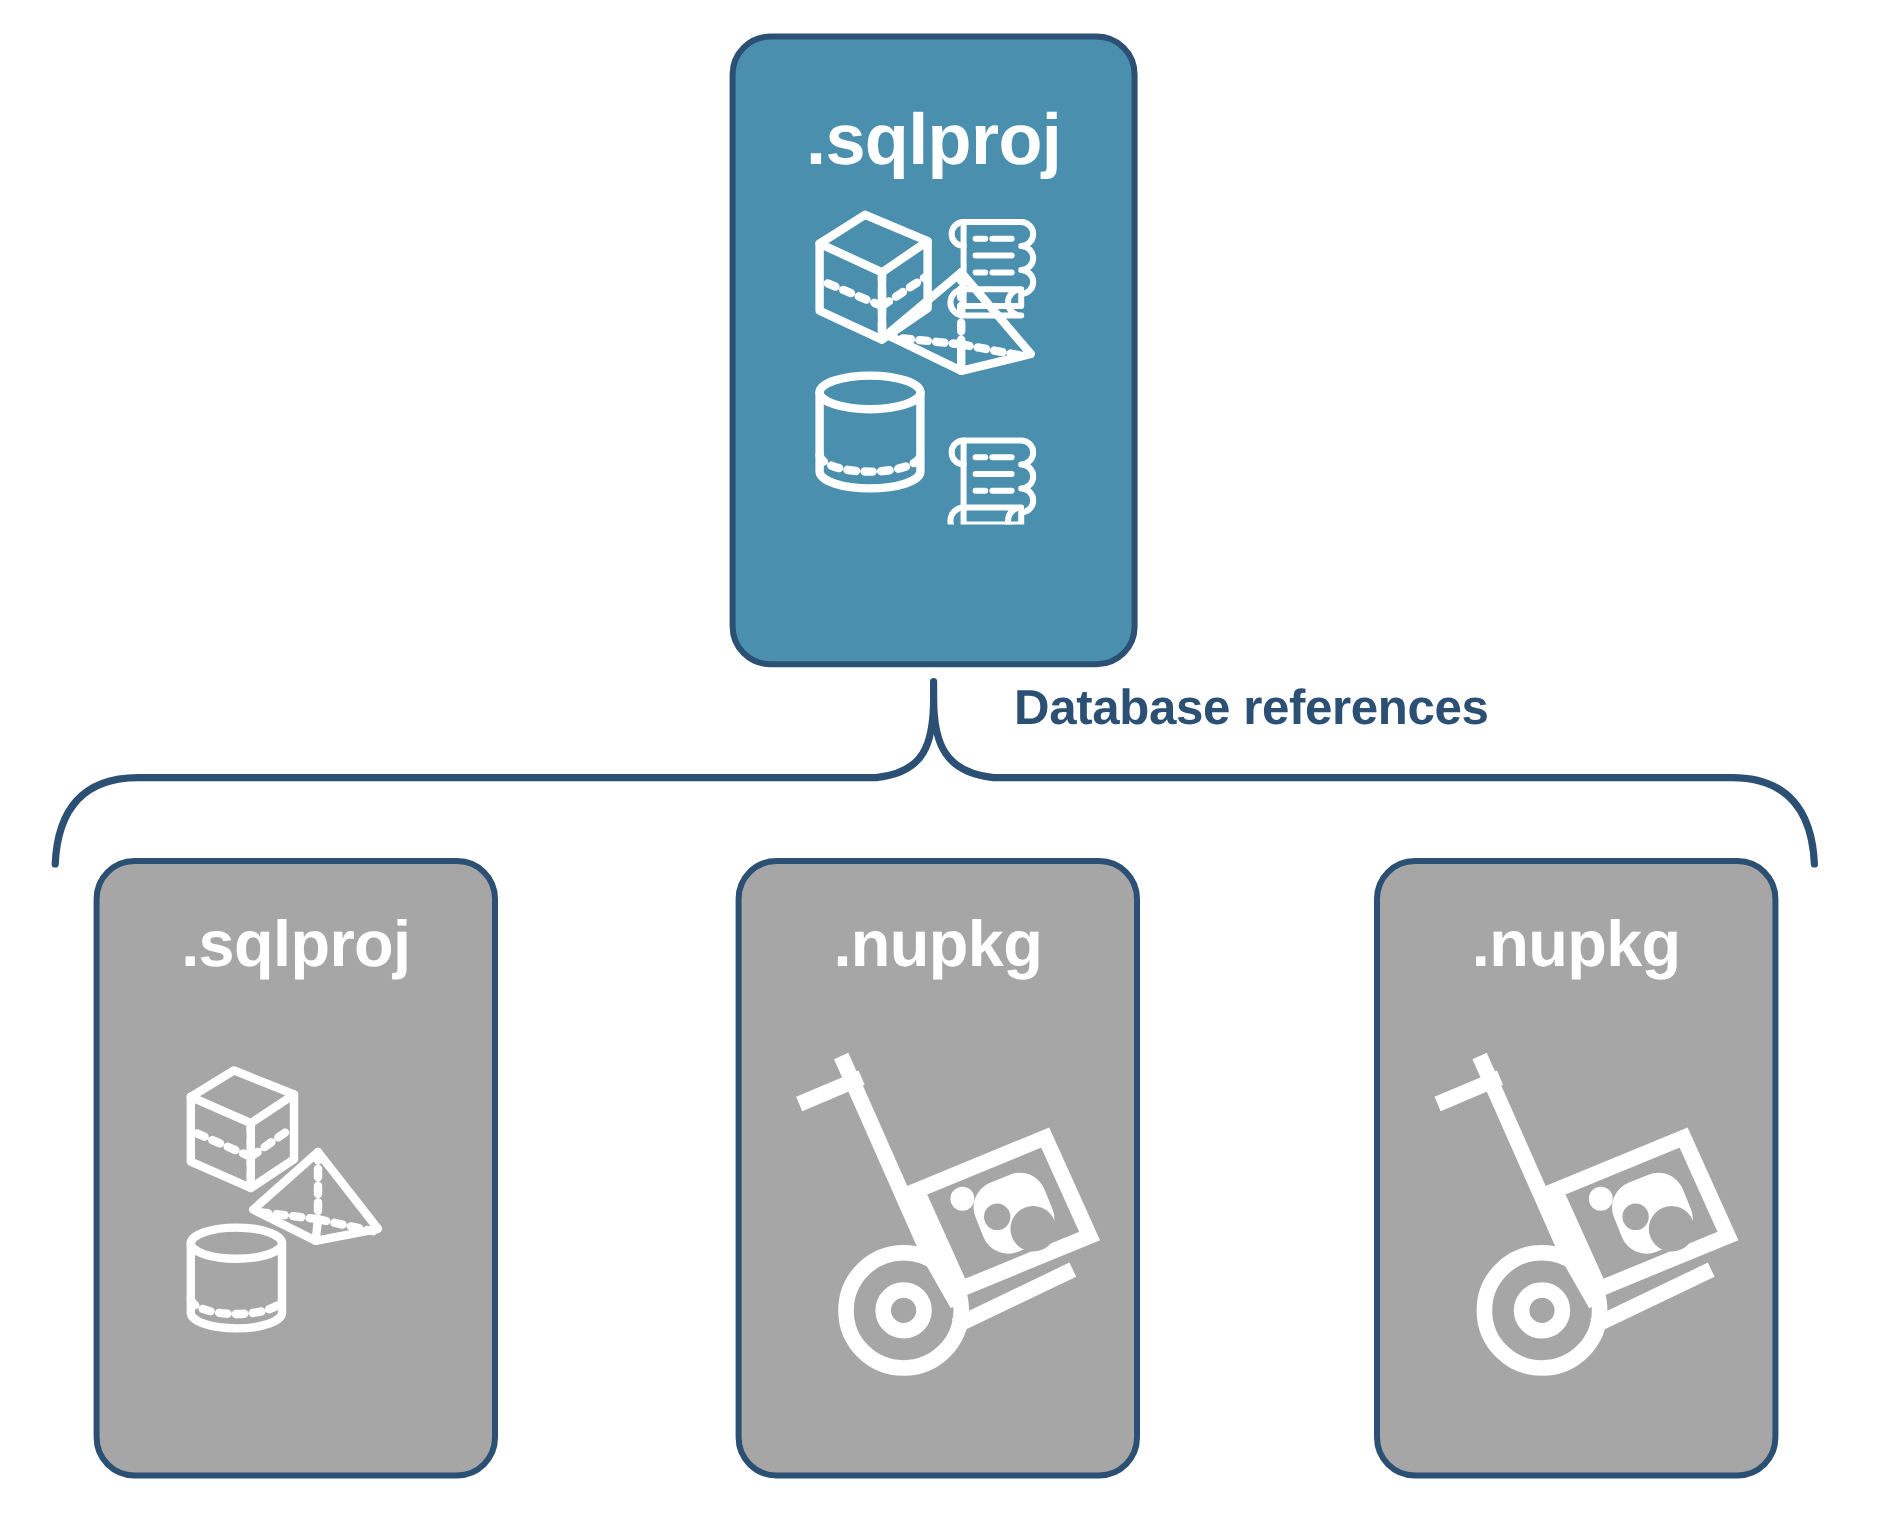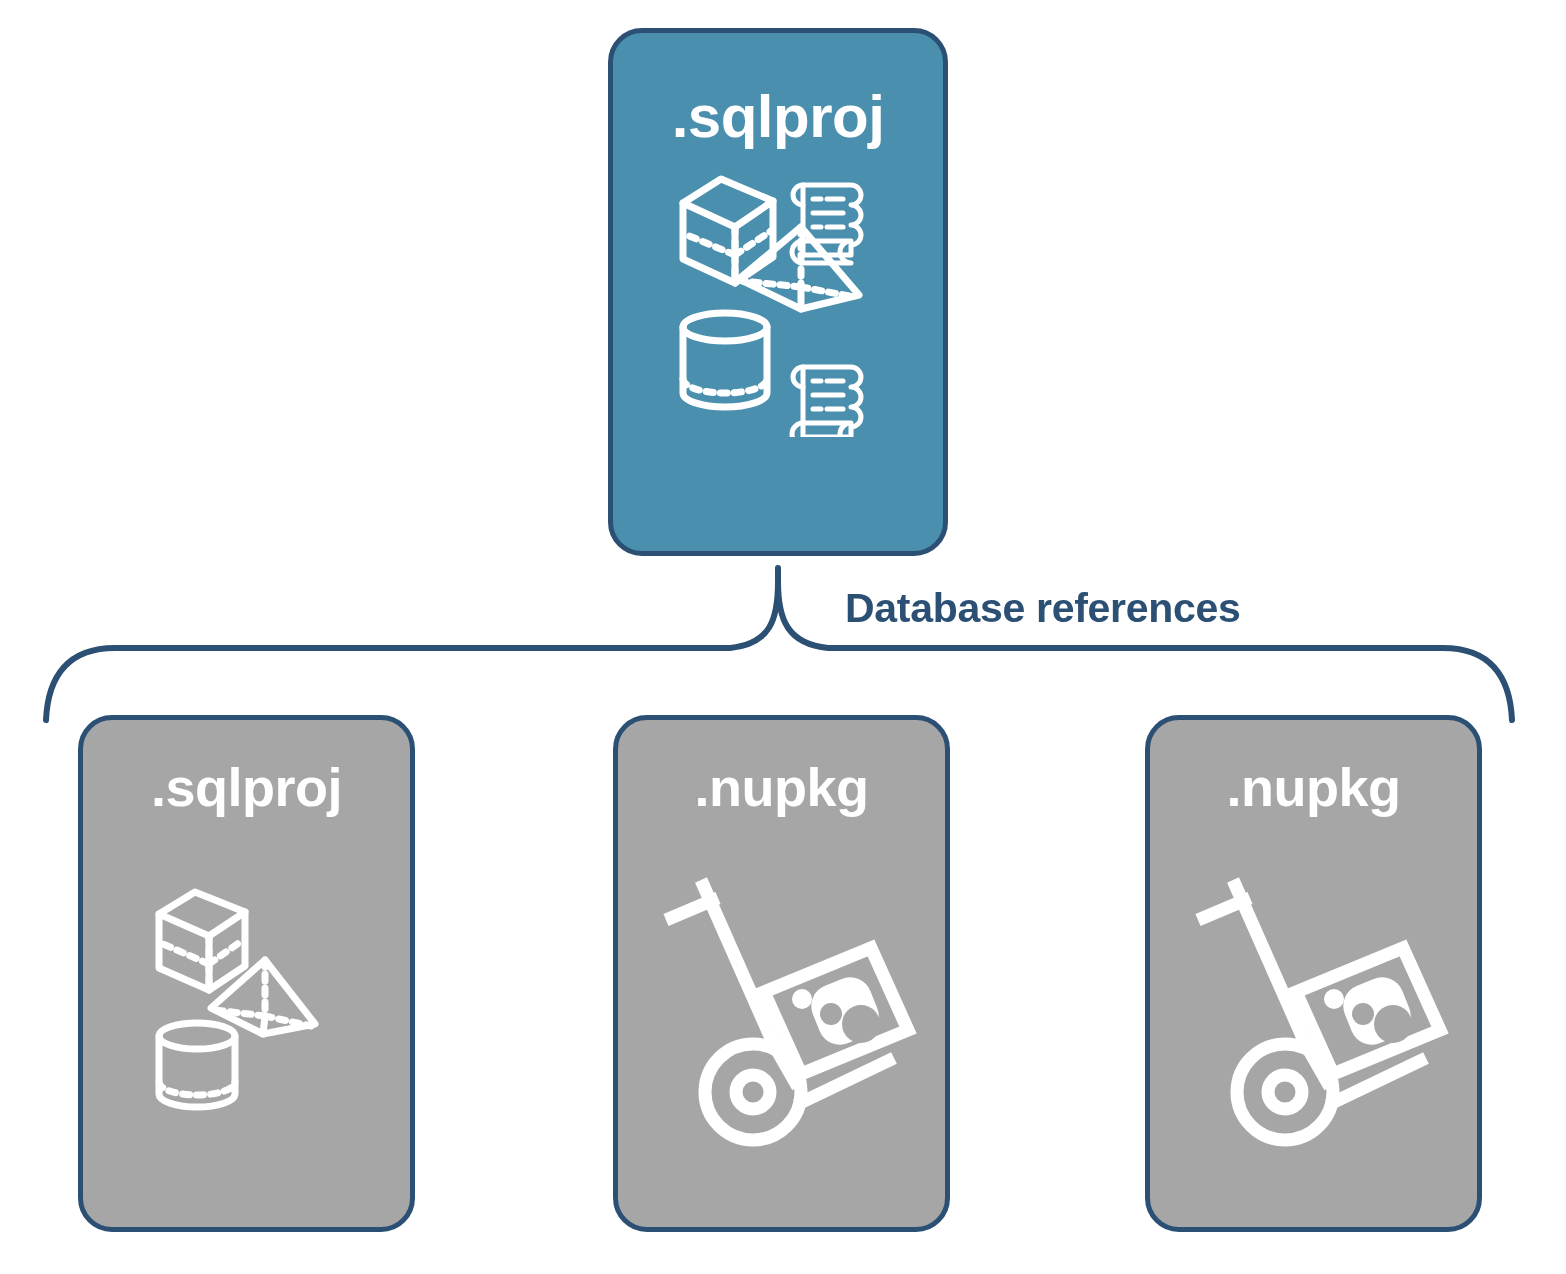--- a/index.html
+++ b/index.html
@@ -98,21 +98,21 @@
     top: 548px;
     width: 1566px;
     height: 200px;
     pointer-events: none;
   }
 
   
   #brace-label {
     position: absolute;
     left: 845px;
-    top: 585px;
+    top: 566px;
     font-size: 41px;
     font-weight: bold;
     color: #2b5074;
     letter-spacing: -0.3px;
     white-space: nowrap;
     user-select: none;
   }
 </style>
 </head>
 <body>

